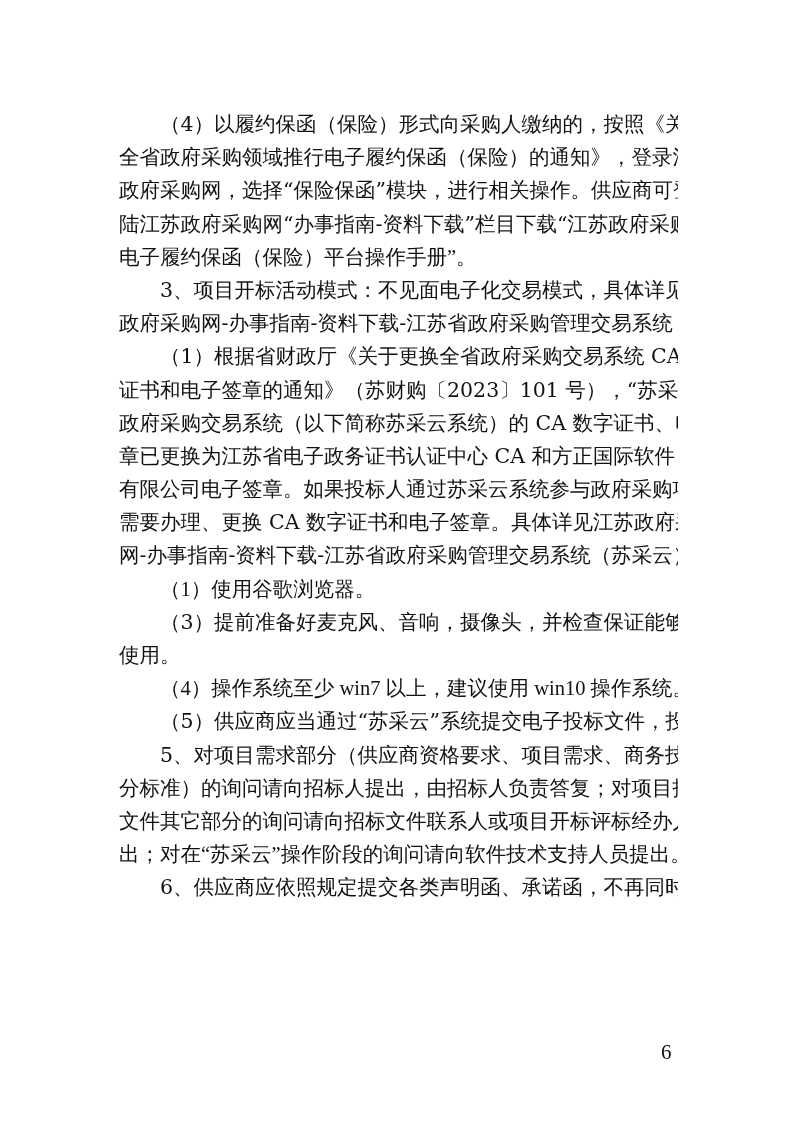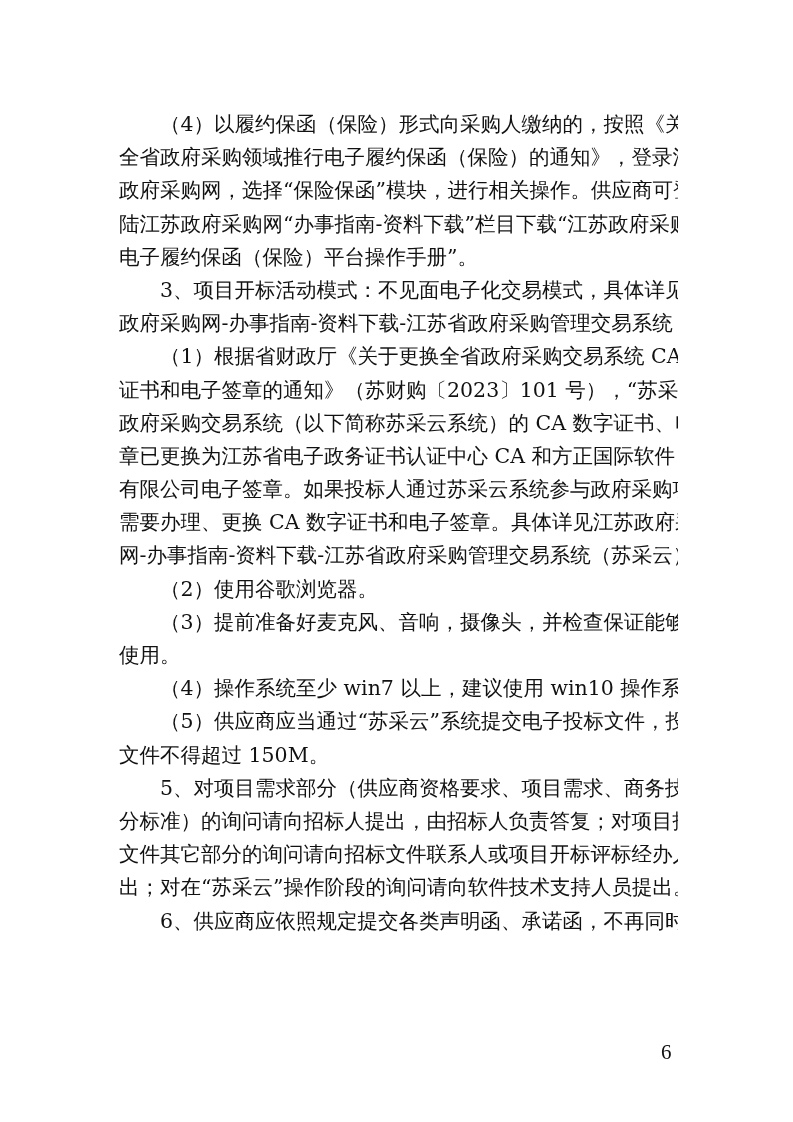--- a/index.html
+++ b/index.html
@@ -33,20 +33,21 @@
       height: 33.2px;
       line-height: 33.2px;
       font-size: 20.5px;
       white-space: nowrap;
       text-align: justify;
       text-align-last: justify;
       overflow: hidden;
     }
     .line.last {
       text-align-last: left;
+      font-family: Liberation Serif, serif;
     }
     .line.indent {
       padding-left: 41px;
     }
     .page-number {
       position: absolute;
       left: 661px;
       top: 1040px;
       font-family: "Liberation Serif", "DejaVu Serif", serif;
       font-size: 21px;
@@ -76,35 +77,34 @@
       <span class="line indent">（1）根据省财政厅《关于更换全省政府采购交易系统 CA 数字</span>
       <span class="line">证书和电子签章的通知》（苏财购〔2023〕101 号），“苏采云”</span>
       <span class="line">政府采购交易系统（以下简称苏采云系统）的 CA 数字证书、电子签</span>
       <span class="line">章已更换为江苏省电子政务证书认证中心 CA 和方正国际软件（北京）</span>
       <span class="line">有限公司电子签章。如果投标人通过苏采云系统参与政府采购项目，</span>
       <span class="line">需要办理、更换 CA 数字证书和电子签章。具体详见江苏政府采购</span>
       <span class="line">网-办事指南-资料下载-江苏省政府采购管理交易系统（苏采云）供</span>
     </div>
 
     <div>
-      <span class="line indent last">（2）使用谷歌浏览器。</span>
+      <span class="line indent last">（1）使用谷歌浏览器。</span>
     </div>
 
     <div>
       <span class="line indent">（3）提前准备好麦克风、音响，摄像头，并检查保证能够正常</span>
       <span class="line last">使用。</span>
     </div>
 
     <div>
       <span class="line indent last">（4）操作系统至少 win7 以上，建议使用 win10 操作系统。</span>
     </div>
 
     <div>
       <span class="line indent">（5）供应商应当通过“苏采云”系统提交电子投标文件，投标</span>
-      <span class="line last">文件不得超过 150M。</span>
     </div>
 
 
     <div>
       <span class="line indent">5、对项目需求部分（供应商资格要求、项目需求、商务技术评</span>
       <span class="line">分标准）的询问请向招标人提出，由招标人负责答复；对项目招标</span>
       <span class="line">文件其它部分的询问请向招标文件联系人或项目开标评标经办人提</span>
       <span class="line last">出；对在“苏采云”操作阶段的询问请向软件技术支持人员提出。</span>
     </div>
 

